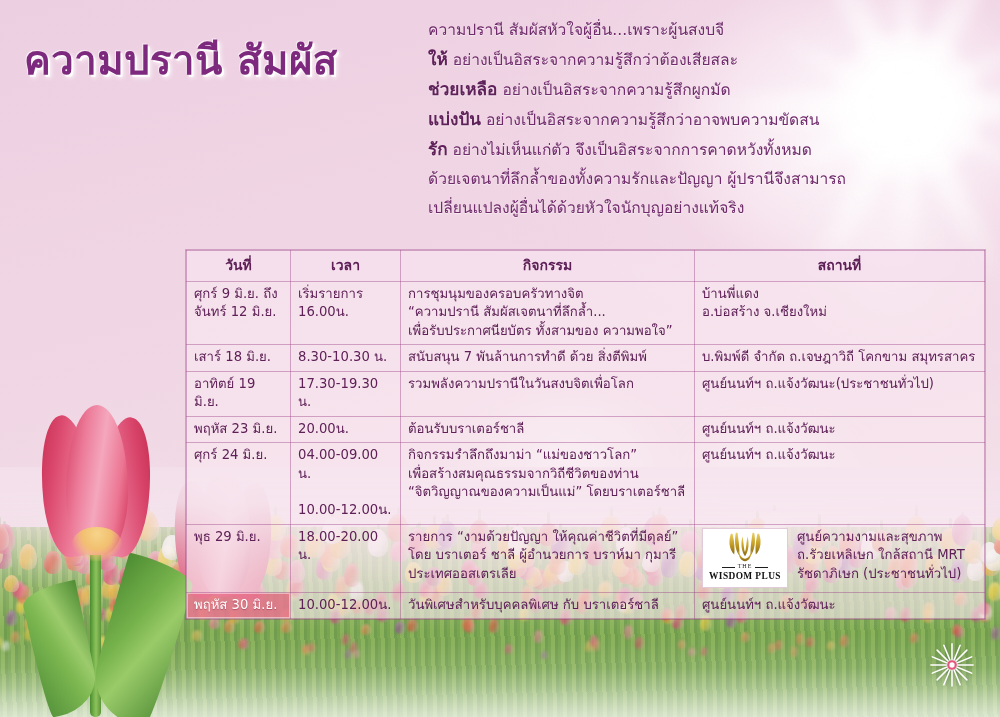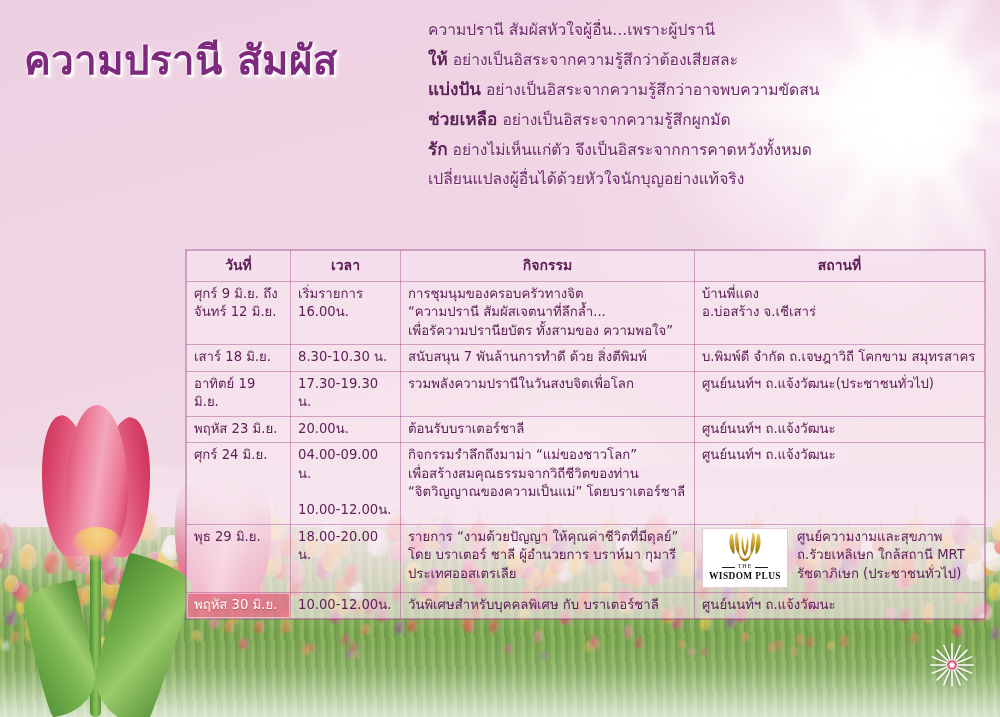--- a/index.html
+++ b/index.html
@@ -959,25 +959,26 @@
       <div class="p pC"></div>
       <div class="pBase"></div>
     </div>
   </div>
 
   <div class="headline">
     <div class="line th">ความปรานี สัมผัส</div>
   </div>
 
   <div class="intro" id="intro-block">
-      <p><span>ความปรานี สัมผัสหัวใจผู้อื่น...เพราะผู้ปรานี</span></p>
+      <p><span>ความปรานี สัมผัสหัวใจผู้อื่น...เพราะผู้นสงบจี</span></p>
       <p><b>ให้</b><span> อย่างเป็นอิสระจากความรู้สึกว่าต้องเสียสละ</span></p>
+      <p><b>ช่วยเหลือ</b><span> อย่างเป็นอิสระจากความรู้สึกผูกมัด</span></p>
       <p><b>แบ่งปัน</b><span> อย่างเป็นอิสระจากความรู้สึกว่าอาจพบความขัดสน</span></p>
-      <p><b>ช่วยเหลือ</b><span> อย่างเป็นอิสระจากความรู้สึกผูกมัด</span></p>
       <p><b>รัก</b><span> อย่างไม่เห็นแก่ตัว จึงเป็นอิสระจากการคาดหวังทั้งหมด</span></p>
+      <p><span>ด้วยเจตนาที่ลึกล้ำของทั้งความรักและปัญญา ผู้ปรานีจึงสามารถ</span></p>
       <p><span>เปลี่ยนแปลงผู้อื่นได้ด้วยหัวใจนักบุญอย่างแท้จริง</span></p>
     </div>
 
   <table class="schedule">
     <colgroup>
       <col class="c-date">
         <col class="c-time">
         <col class="c-act">
         <col class="c-place">
     </colgroup>
@@ -989,25 +990,25 @@
         <th>สถานที่</th>
       </tr>
     </thead>
     <tbody id="schedule-body">
         <tr>
           <td class="cell-date">ศุกร์ 9 มิ.ย. ถึง จันทร์ 12 มิ.ย.</td>
           <td class="cell-time">เริ่มรายการ 16.00น.</td>
           <td class="cell-activity">
             <span class="sub">การชุมนุมของครอบครัวทางจิต</span>
             <span class="sub">“ความปรานี สัมผัสเจตนาที่ลึกล้ำ...</span>
-            <span class="sub">เพื่อรัความปรานียบัตร ทั้งสามของ ความพอใจ”</span>
+            <span class="sub">เพื่อรับประกาศนียบัตร ทั้งสามของ ความพอใจ”</span>
           </td>
           <td class="cell-place">
             <span class="sub">บ้านพี่แดง</span>
-            <span class="sub">อ.บ่อสร้าง จ.เชีเสาร่</span>
+            <span class="sub">อ.บ่อสร้าง จ.เชียงใหม่</span>
           </td>
         </tr>
         <tr>
           <td class="cell-date">เสาร์ 18 มิ.ย.</td>
           <td class="cell-time">8.30-10.30 น.</td>
           <td class="cell-activity">
             <span class="sub">สนับสนุน 7 พันล้านการทำดี ด้วย สิ่งตีพิมพ์</span>
           </td>
           <td class="cell-place">
             <span class="sub">บ.พิมพ์ดี จำกัด ถ.เจษฎาวิถี โคกขาม สมุทรสาคร</span>

